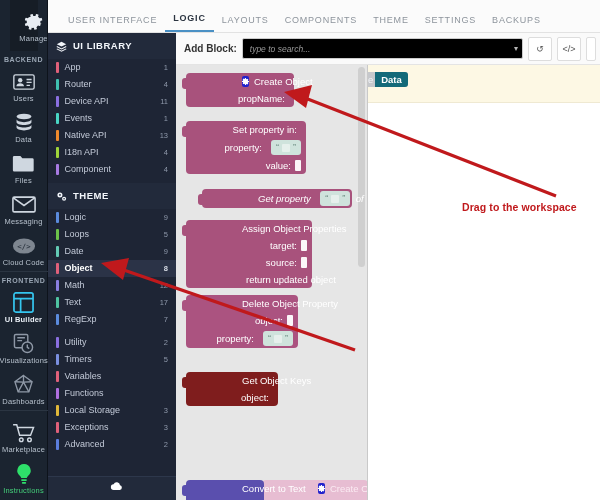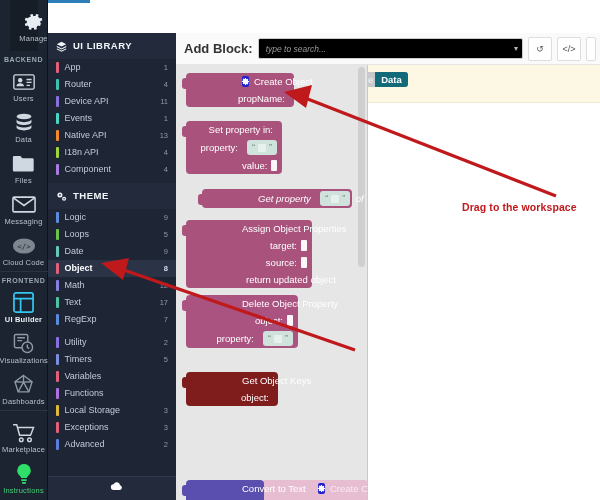--- a/index.html
+++ b/index.html
@@ -47,21 +47,21 @@
   }
   #topnav .tab.active { color:#2b3440; font-weight:bold; border-bottom:2px solid #4a90c4; }
   #accentline { position:absolute; left:48px; top:0; width:42px; height:3px; background:#2e7fb8; }
 
   
   #toolbar {
     position:absolute; left:176px; top:33px; width:424px; height:32px;
     background:#fafafa; border-bottom:1px solid #e4e4e4;
     display:flex; align-items:center; padding:0 4px 0 8px; gap:5px;
   }
-  #toolbar .addlbl { font-size:13px; font-weight:bold; color:#333; white-space:nowrap; }
+  #toolbar .addlbl { font-size:10px; font-weight:bold; color:#333; white-space:nowrap; }
   #searchbox {
     flex:1; height:21px; background:#000000; border:1px solid #ccc; border-radius:2px;
     display:flex; align-items:center; padding:0 4px 0 7px;
   }
   #searchbox .ph { flex:1; font-size:8.5px; font-style:italic; color:#9a9a9a; }
   #searchbox .caret { color:#b5b5b5; font-size:8px; }
   .tbtn {
     width:24px; height:24px; background:#fff; border:1px solid #ddd; border-radius:2px;
     display:flex; align-items:center; justify-content:center; cursor:pointer;
     color:#555; font-size:9px;
@@ -289,20 +289,29 @@
           <path d="M10 1a6.6 6.6 0 00-4 11.9c.7.6 1.1 1.3 1.2 2.1h5.6c.1-.8.5-1.5 1.2-2.1A6.6 6.6 0 0010 1z"></path>
           <rect x="7.2" y="16.2" width="5.6" height="1.7" rx=".7"></rect>
           <rect x="7.9" y="19" width="4.2" height="1.7" rx=".7"></rect>
         </svg>
       </span>
       <span class="lbl">Instructions</span>
     </div>
   </div>
 
   <div id="accentline"></div>
+  <div id="topnav">
+    <div class="tab">USER INTERFACE</div>
+    <div class="tab active">LOGIC</div>
+    <div class="tab">LAYOUTS</div>
+    <div class="tab">COMPONENTS</div>
+    <div class="tab">THEME</div>
+    <div class="tab">SETTINGS</div>
+    <div class="tab">BACKUPS</div>
+  </div>
 
   <div id="toolbar">
     <span class="addlbl">Add Block:</span>
     <div id="searchbox">
       <span class="ph">type to search...</span>
       <span class="caret">▾</span>
     </div>
     <div class="tbtn">↺</div>
     <div class="tbtn">&lt;/&gt;</div>
     <div class="tbtn" style="width:10px;overflow:hidden"></div>
@@ -328,21 +337,21 @@
             </svg>
         </span>
         <span>Create Object</span>
       </div>
       <div class="row">
         <span>propName:</span>
         <span class="notch"></span>
       </div>
     </div>
 
-    <div class="blk c-obj" style="left:10px; top:56px; width:96px;">
+    <div class="blk c-obj" style="left:10px; top:56px; width:120px;">
       <div class="tab-left c-obj"></div>
       <div class="row">
         <span>Set property in:</span>
         <span class="notch"></span>
       </div>
       <div class="row">
         <span>property:</span>
         <span class="notch"></span>
         <span class="strfield">“<span class="sq"></span>”</span>
       </div>

